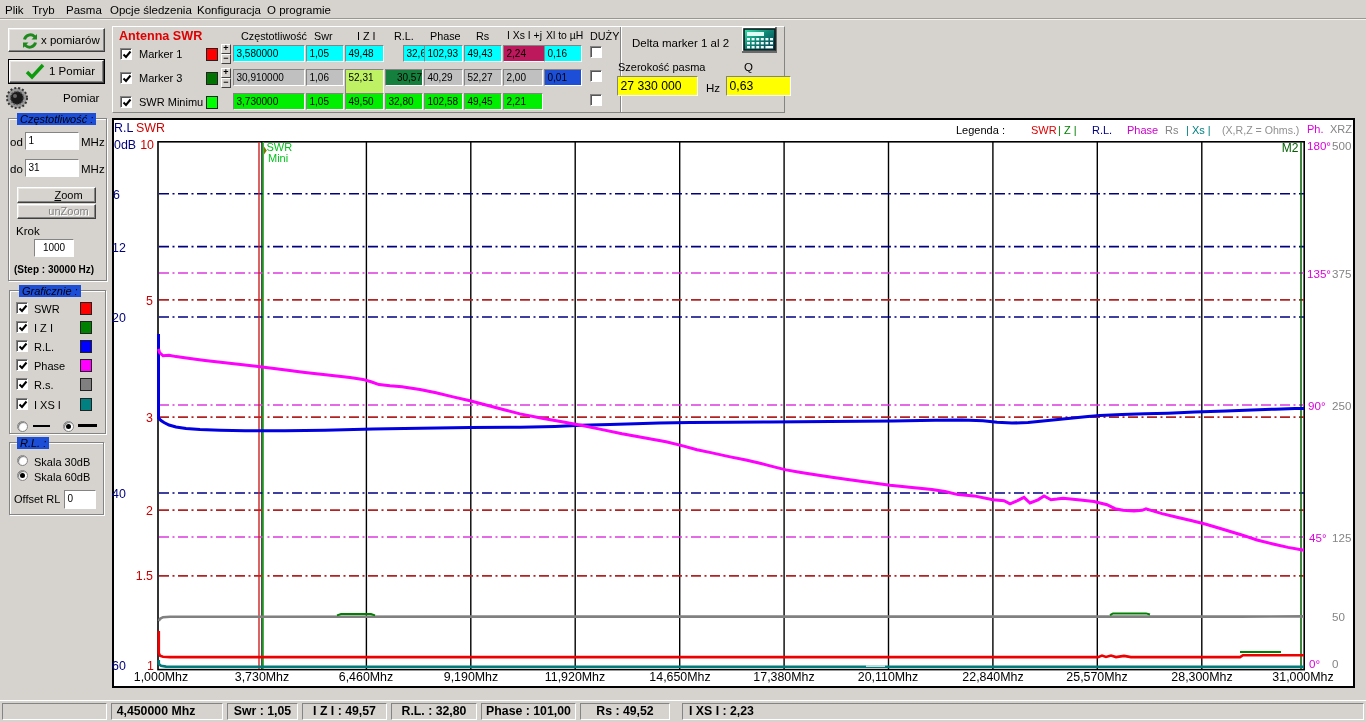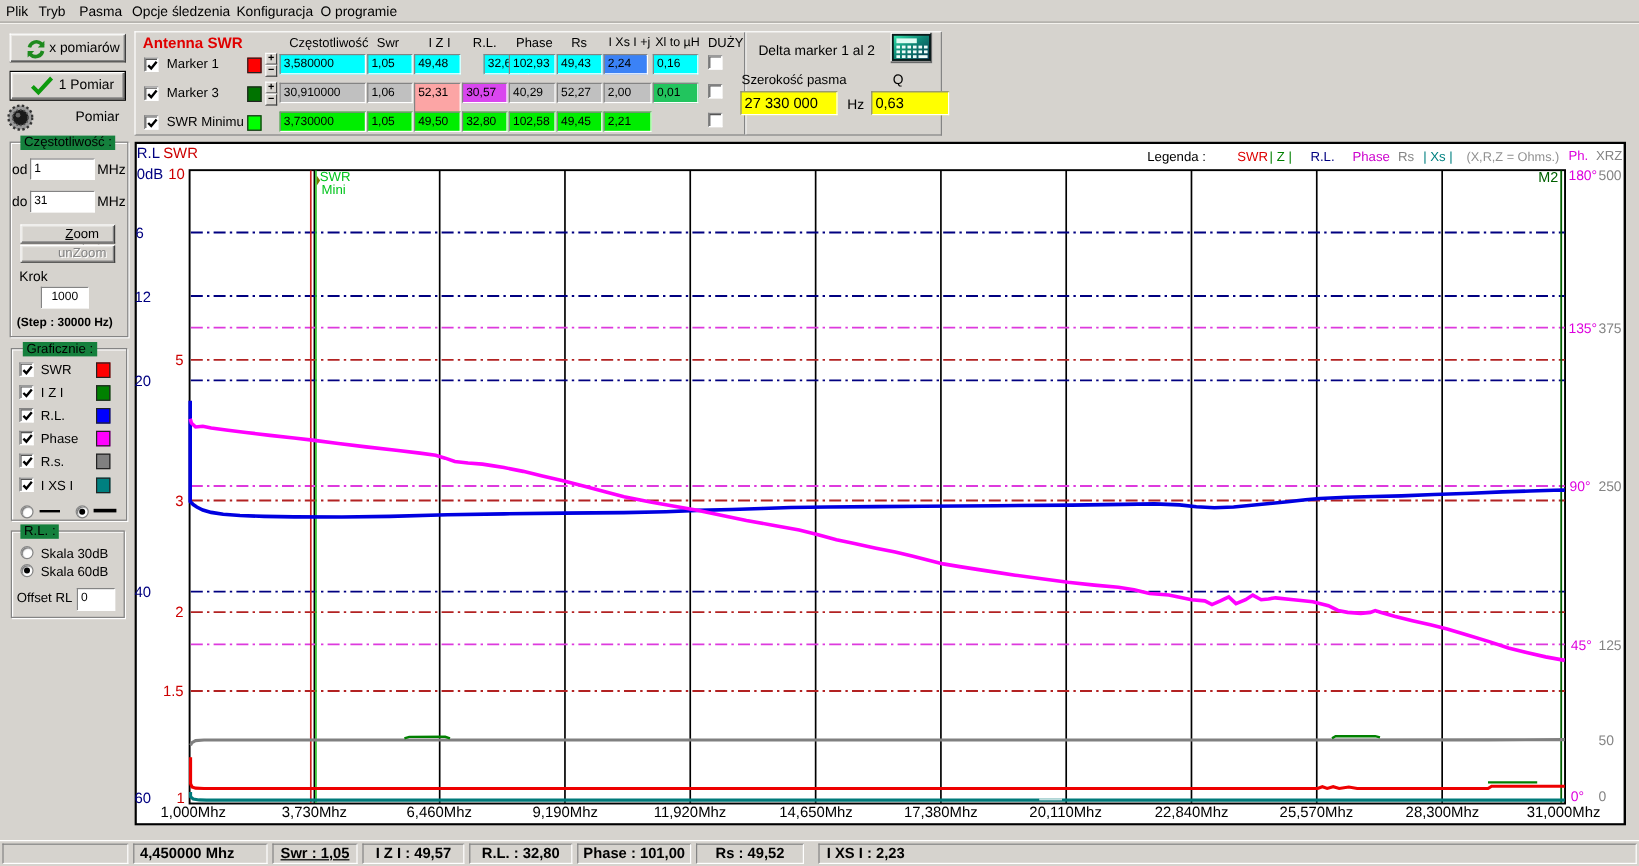--- a/index.html
+++ b/index.html
@@ -2,21 +2,21 @@
 <html><head>
 <meta charset="utf-8">
 <style>
 * { margin:0; padding:0; box-sizing:border-box; }
 html,body { width:1366px; height:722px; overflow:hidden; }
 body { background:#d6d3ce; font-family:"Liberation Sans",sans-serif; font-size:11px; color:#000; position:relative; }
 .abs { position:absolute; }
 .btn { background:#d6d3ce; border:1px solid; border-color:#ffffff #404040 #404040 #ffffff; box-shadow: inset -1px -1px 0 #848484, inset 1px 1px 0 #e8e6e2; padding-left: 24px; }
 .cell { position:absolute; border:1px solid; border-color:#848484 #ffffff #ffffff #848484; font-size:10px; line-height:15.5px; padding-left:2.5px; white-space:nowrap; overflow:hidden; }
 .gb { position:absolute; border:1px solid #848484; box-shadow: 1px 1px 0 #fff, inset 1px 1px 0 #fff; }
-.gbl { position:absolute; background:#15803d; padding:0 3px; font-size:11px; white-space:nowrap; }
+.gbl { position:absolute; background:#1d4ed8; padding:0 3px; font-size:11px; white-space:nowrap;font-style:italic; }
 .cb { position:absolute; width:12px; height:12px; background:#fff; border:1px solid; border-color:#848484 #fff #fff #848484; box-shadow: inset 1px 1px 0 #555; }
 .cb svg { position:absolute; left:1px; top:1px; }
 .radio { position:absolute; width:11px; height:11px; border-radius:50%; background:#fff; border:1px solid #848484; box-shadow: inset 1px 1px 1px #777; }
 .sw { position:absolute; width:12px; height:13px; border:1px solid #222; }
 .lbl { position:absolute; white-space:nowrap; }
 .menu span { position:absolute; top:4px; font-size:11.5px; }
 .sp { position:absolute; width:10px; height:10px; background:#d6d3ce; border:1px solid; border-color:#fff #404040 #404040 #fff; font-size:9px; line-height:7px; text-align:center; font-weight:bold; }
 .sbp { position:absolute; top:703px; height:17px; border:1px solid; border-color:#848484 #ffffff #ffffff #848484; font-weight:bold; font-size:12.3px; line-height:15px; text-align:center; white-space:nowrap; }
 </style>
 </head>
@@ -174,31 +174,31 @@
   </div>
 <span class="lbl" style="left:139px;top:96px;">SWR Minimu</span>
 <div class="sw" style="left:206px;top:96px;background:#00ff00;"></div>
 
 <div class="cell" style="left:233px;top:45px;width:72px;height:17px;background:#00ffff;">3,580000</div>
 <div class="cell" style="left:306px;top:45px;width:38px;height:17px;background:#00ffff;">1,05</div>
 <div class="cell" style="left:345px;top:45px;width:39px;height:17px;background:#00ffff;">49,48</div>
 <div class="cell" style="left:403px;top:45px;width:38px;height:17px;background:#00ffff;">32,68</div>
 <div class="cell" style="left:424px;top:45px;width:39px;height:17px;background:#00ffff;">102,93</div>
 <div class="cell" style="left:464px;top:45px;width:38px;height:17px;background:#00ffff;">49,43</div>
-<div class="cell" style="left:503px;top:45px;width:37px;height:17px;background:#3b82f6;">2,24</div>
+<div class="cell" style="left:503px;top:45px;width:60px;height:17px;background:#be185d;">2,24</div>
 <div class="cell" style="left:544px;top:45px;width:38px;height:17px;background:#00ffff;">0,16</div>
 
 <div class="cell" style="left:233px;top:69px;width:72px;height:17px;background:#c0c0c0;">30,910000</div>
 <div class="cell" style="left:306px;top:69px;width:38px;height:17px;background:#c0c0c0;">1,06</div>
-<div class="cell" style="left:345px;top:69px;width:39px;height:30px;background:#fca5a5;">52,31</div>
-<div class="cell" style="left:385px;top:69px;width:38px;height:17px;background:#d946ef;">30,57</div>
+<div class="cell" style="left:345px;top:69px;width:39px;height:30px;background:#bef264;">52,31</div>
+<div class="cell" style="left:385px;top:69px;width:38px;height:17px;background:#15803d;text-align:right;">30,57</div>
 <div class="cell" style="left:424px;top:69px;width:39px;height:17px;background:#c0c0c0;">40,29</div>
 <div class="cell" style="left:464px;top:69px;width:38px;height:17px;background:#c0c0c0;">52,27</div>
 <div class="cell" style="left:503px;top:69px;width:40px;height:17px;background:#c0c0c0;">2,00</div>
-<div class="cell" style="left:544px;top:69px;width:38px;height:17px;background:#22c55e;">0,01</div>
+<div class="cell" style="left:544px;top:69px;width:38px;height:17px;background:#1d4ed8;">0,01</div>
 
 <div class="cell" style="left:233px;top:93px;width:72px;height:17px;background:#00ee00;">3,730000</div>
 <div class="cell" style="left:306px;top:93px;width:38px;height:17px;background:#00ee00;">1,05</div>
 <div class="cell" style="left:345px;top:93px;width:39px;height:17px;background:#00ee00;">49,50</div>
 <div class="cell" style="left:385px;top:93px;width:38px;height:17px;background:#00ee00;">32,80</div>
 <div class="cell" style="left:424px;top:93px;width:39px;height:17px;background:#00ee00;">102,58</div>
 <div class="cell" style="left:464px;top:93px;width:38px;height:17px;background:#00ee00;">49,45</div>
 <div class="cell" style="left:503px;top:93px;width:40px;height:17px;background:#00ee00;">2,21</div>
 
 <div class="cb" style="left:590px;top:46px;"></div>
@@ -358,18 +358,18 @@
 <text x="993" y="681">22,840Mhz</text>
 <text x="1097" y="681">25,570Mhz</text>
 <text x="1202" y="681">28,300Mhz</text>
 <text x="1303" y="681">31,000Mhz</text>
 </g>
 </svg>
 
 <div class="abs" style="left:0;top:700px;width:1366px;height:22px;background:#d6d3ce;border-top:1px solid #fff;"></div>
 <div class="sbp" style="left:2px;width:105px;"></div>
 <div class="sbp" style="left:111px;width:112px;padding-right:22px;">4,450000 Mhz</div>
-<div class="sbp" style="left:227px;width:71px;text-decoration:underline;">Swr : 1,05</div>
+<div class="sbp" style="left:227px;width:71px;">Swr : 1,05</div>
 <div class="sbp" style="left:302px;width:85px;">I Z I : 49,57</div>
 <div class="sbp" style="left:391px;width:86px;">R.L. : 32,80</div>
 <div class="sbp" style="left:481px;width:95px;">Phase : 101,00</div>
 <div class="sbp" style="left:580px;width:90px;">Rs : 49,52</div>
 <div class="sbp" style="left:682px;width:682px;text-align:left;padding-left:6px;">I XS I : 2,23</div>
 
 </body></html>

